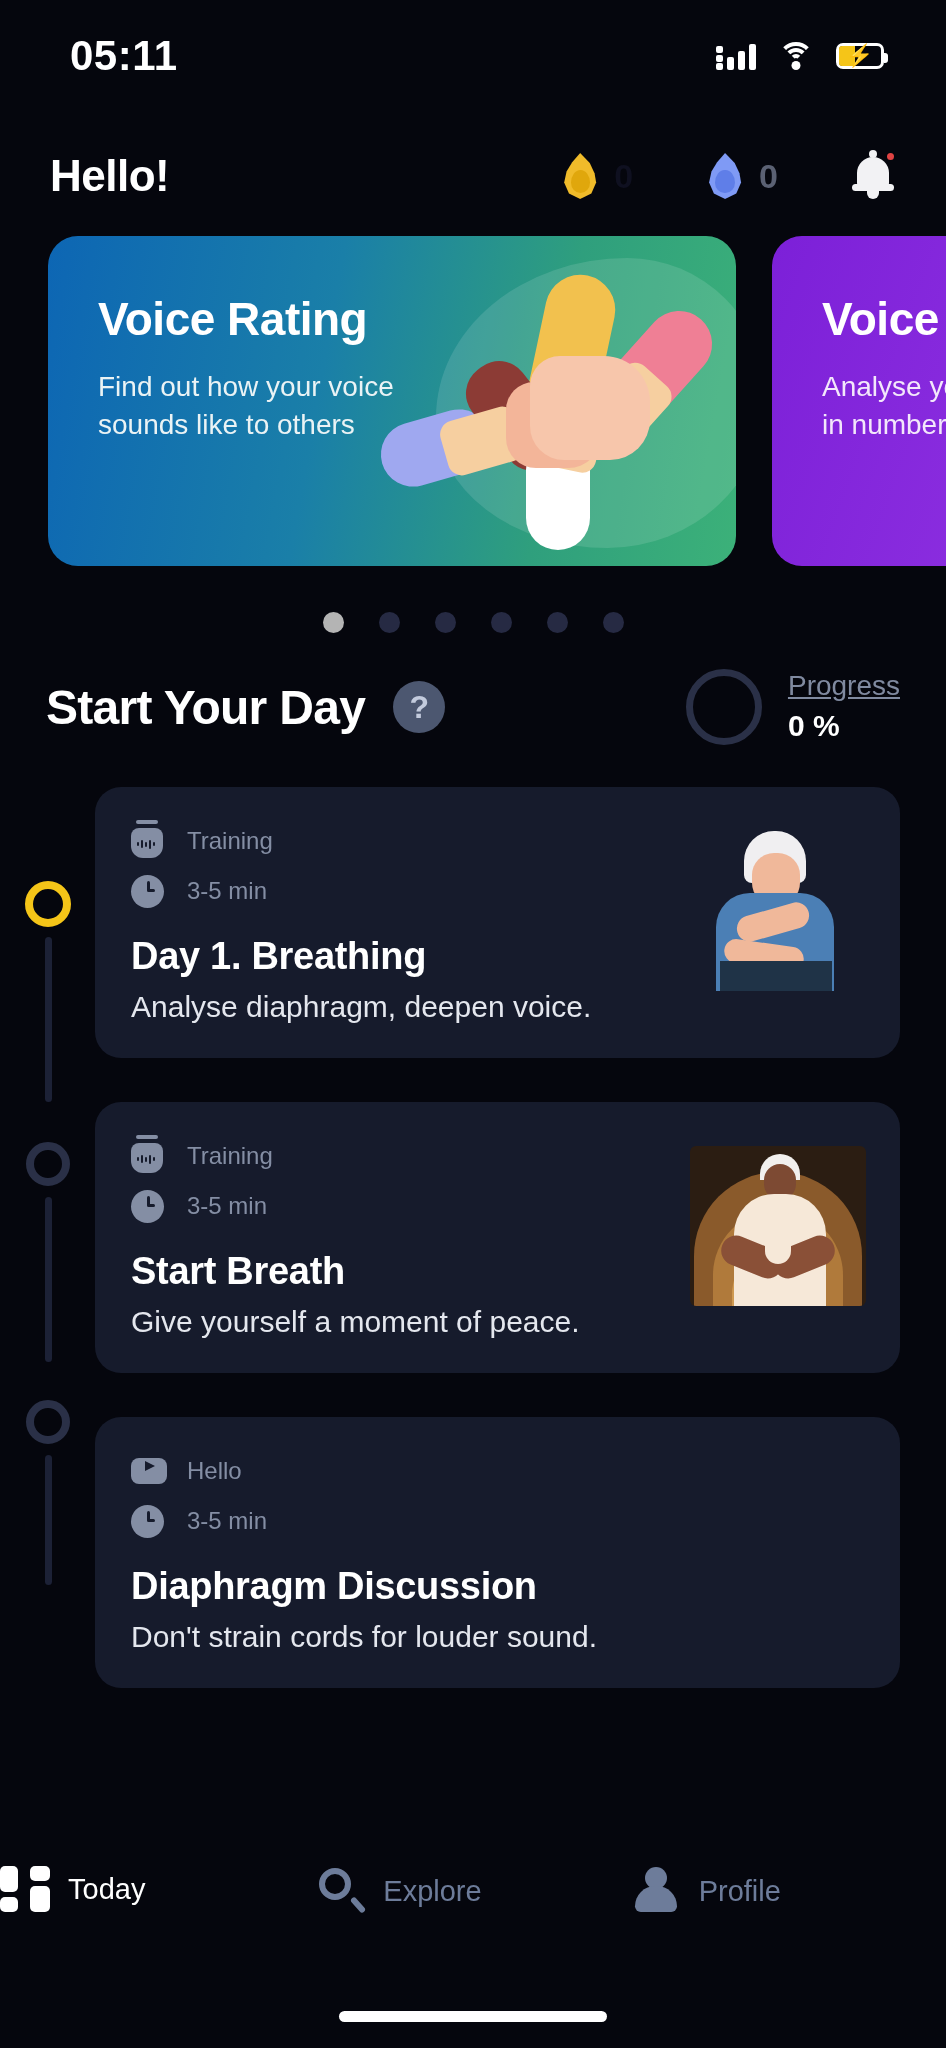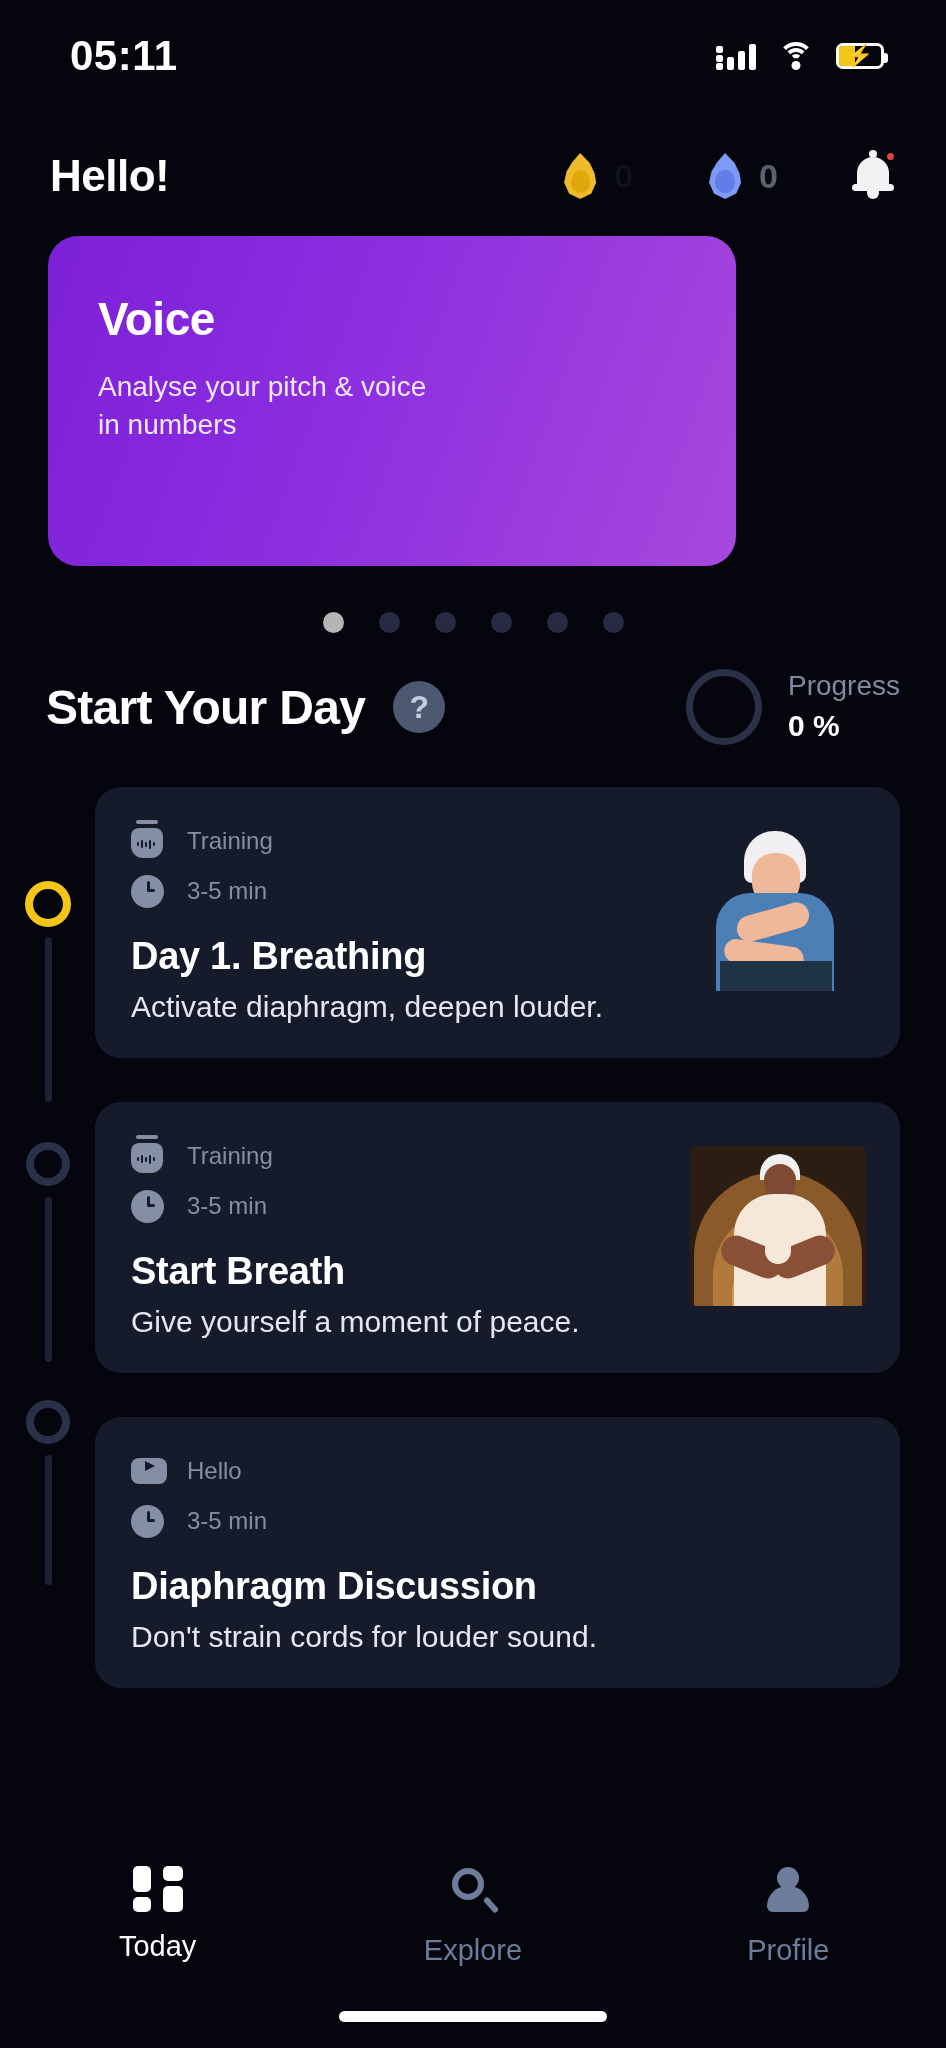--- a/index.html
+++ b/index.html
@@ -130,21 +130,21 @@
   .dot.active{ background:#b4b4b4; }
 
   
   .section-head{ display:flex; align-items:center; padding:36px 46px 0 46px; }
   .section-title{ font-size:48px; font-weight:700; letter-spacing:-.7px; }
   .help-badge{ width:52px; height:52px; border-radius:50%; background:#4c5770;
     display:flex; align-items:center; justify-content:center; margin-left:28px;
     font-size:32px; font-weight:700; color:#c3cbdd; }
   .progress-wrap{ margin-left:auto; display:flex; align-items:center; gap:26px; }
   .ring{ width:76px; height:76px; border-radius:50%; border:7px solid #2a3047; }
-  .progress-texts .p-label{ font-size:28px; color:#808aa0; line-height:1.1; }
+  .progress-texts .p-label{ font-size:28px; color:#808aa0; line-height:1.1;text-decoration:underline; }
   .progress-texts .p-val{ font-size:30px; font-weight:700; color:#fff; margin-top:8px; }
 
   
   .tasks-area{ position:relative; margin-top:42px; padding-left:95px; padding-right:46px; }
   .timeline{ position:absolute; left:20px; top:0; width:56px; height:690px; }
   .node{ position:absolute; left:6px; width:44px; height:44px; border-radius:50%;
          border:8px solid #2a3047; background:#05060d; }
   .node.active{ border-color:#f5c518; width:46px; height:46px; left:5px; }
   .tl-line{ position:absolute; left:25px; width:7px; border-radius:4px; background:#1c2136; }
 
@@ -215,21 +215,21 @@
   .fig2 .armR{ position:absolute; right:30px; top:96px; width:64px; height:30px;
           background:#8a5037; border-radius:16px; transform:rotate(-22deg); }
   .fig2 .hands{ position:absolute; left:50%; top:62px; transform:translateX(-50%);
           width:26px; height:56px; background:#f6e8d8; border-radius:13px; }
 
   
   .bottomnav{
     position:absolute; left:0; right:0; bottom:0; height:210px;
     background:#05060d; display:flex; align-items:flex-start; padding-top:28px;
   }
-  .nav-item{ flex:1; display:flex; flex-direction:column; align-items:center; gap:18px; }
+  .nav-item{ flex:1; display:flex; flex-direction:row; align-items:center; gap:18px; }
   .nav-label{ font-size:29px; color:#6d7c9a; }
   .nav-item.active .nav-label{ color:#fff; }
 
   .ic-grid{ width:50px; height:46px; position:relative; }
   .ic-grid b{ position:absolute; background:#fff; border-radius:5px; display:block; }
   .ic-grid b:nth-child(1){ left:0; top:0; width:18px; height:26px; }
   .ic-grid b:nth-child(2){ right:0; top:0; width:20px; height:15px; }
   .ic-grid b:nth-child(3){ left:0; bottom:0; width:18px; height:15px; }
   .ic-grid b:nth-child(4){ right:0; bottom:0; width:20px; height:26px; }
 
@@ -302,20 +302,37 @@
       <div class="bell-base"></div>
       <div class="bell-clap"></div>
       <div class="bell-dot"></div>
     </div>
 
   </div>
 </div>
 
 <div class="carousel">
 
+  <div class="promo teal">
+    <div class="blob"></div>
+    <div class="hands">
+      <div class="hand h-yellow"></div>
+      <div class="hand h-pink"></div>
+      <div class="hand h-blue"></div>
+      <div class="hand h-dark"></div>
+      <div class="hand h-white"></div>
+      <div class="hand h-yellow-s"></div>
+      <div class="hand h-pink-s"></div>
+      <div class="hand h-blue-s"></div>
+      <div class="hand palm2"></div>
+      <div class="hand palm"></div>
+    </div>
+    <h3>Voice Rating</h3>
+    <p>Find out how your voice sounds like to others</p>
+  </div>
 
   <div class="promo purple">
     <h3>Voice</h3>
     <p>Analyse your pitch &amp; voice in numbers</p>
   </div>
 
 </div>
 
 <div class="dots">
   <div class="dot active"></div>
@@ -364,21 +381,21 @@
       </div>
       <span class="m-txt">Training</span>
     </div>
     <div class="meta">
       <div class="ic">
           <div class="ic-clock"></div>
         </div>
       <span class="m-txt">3-5 min</span>
     </div>
     <h4>Day 1. Breathing</h4>
-    <div class="desc">Activate diaphragm, deepen louder.</div>
+    <div class="desc">Analyse diaphragm, deepen voice.</div>
     <div class="thumb">
       <div class="fig1">
         <div class="hair"></div>
           <div class="face"></div>
           <div class="torso"></div>
         <div class="arm"></div>
           <div class="arm2"></div>
           <div class="pants"></div>
       </div>
     </div>

